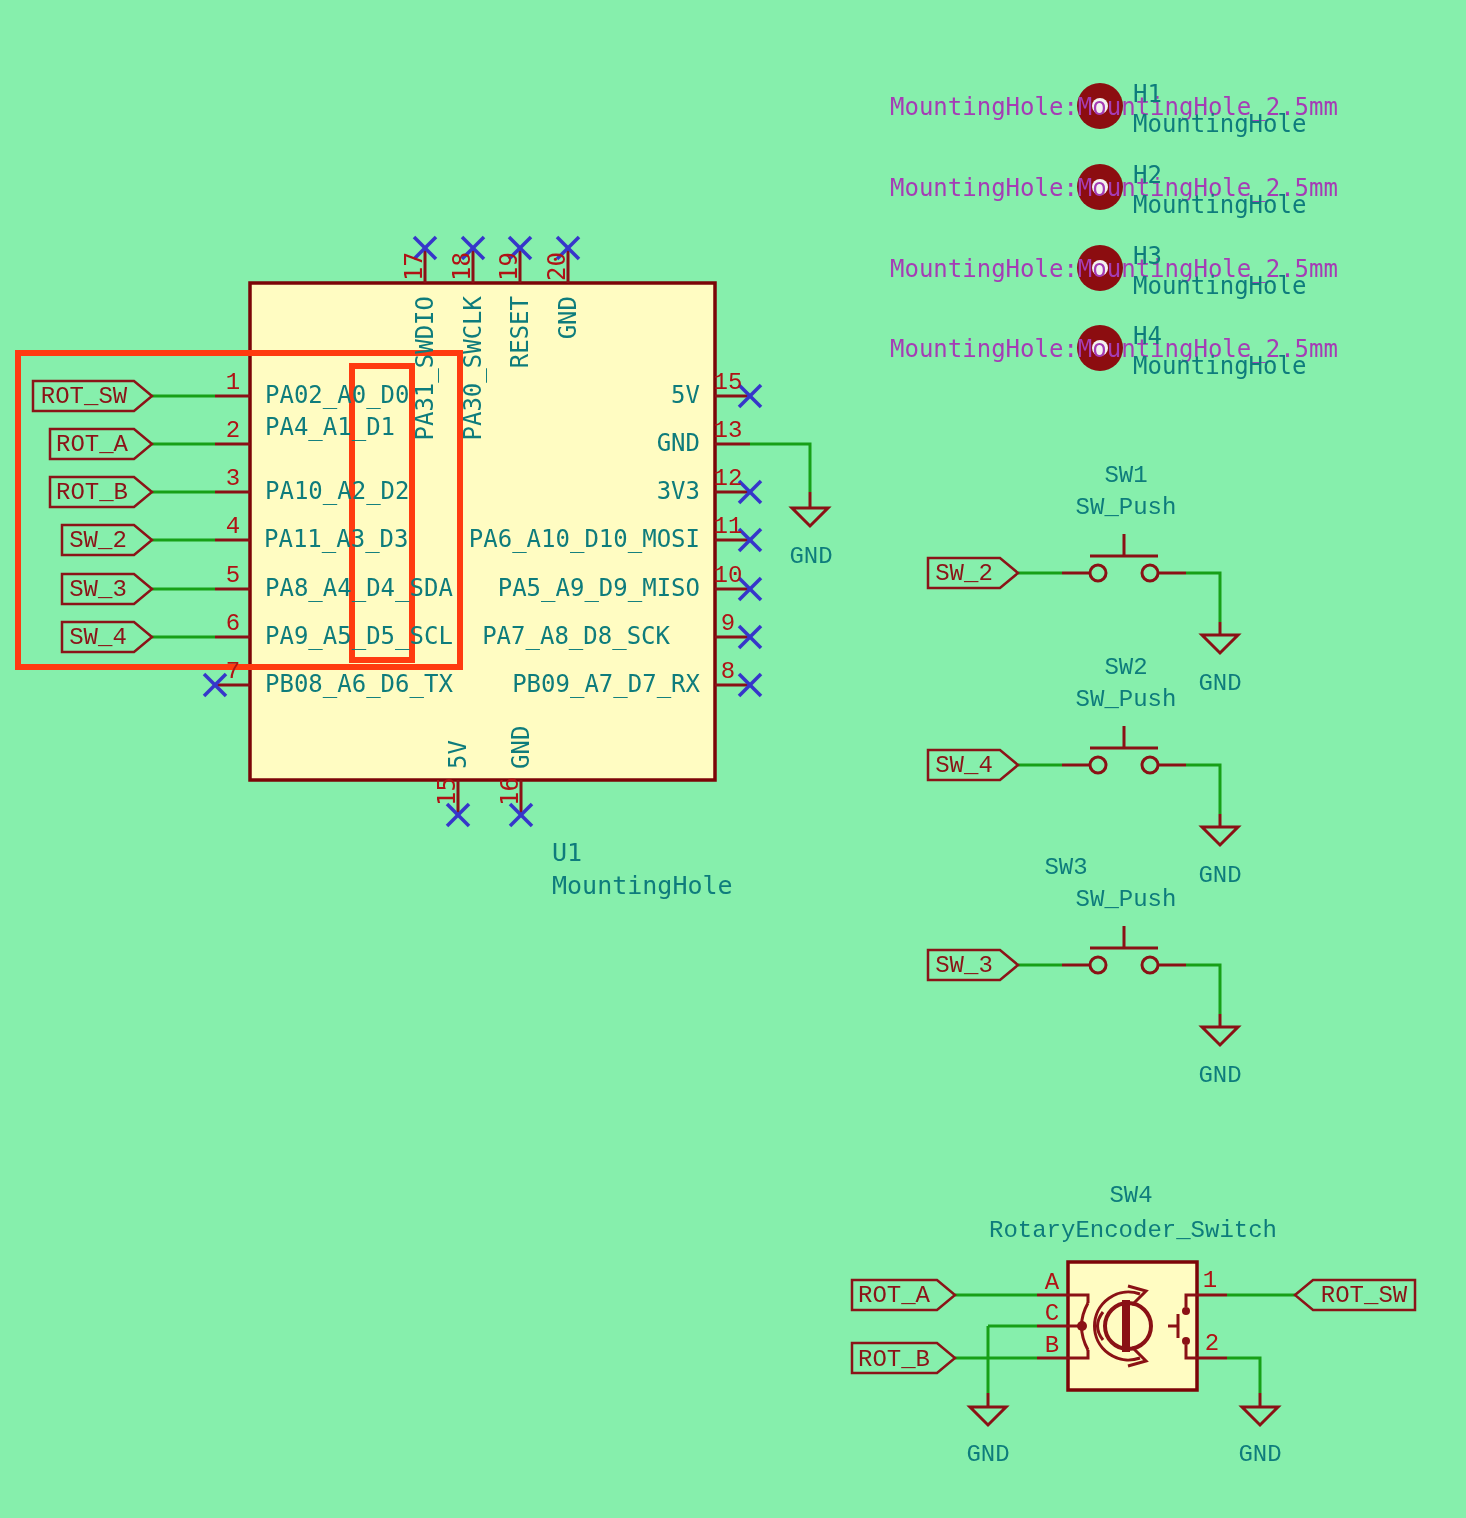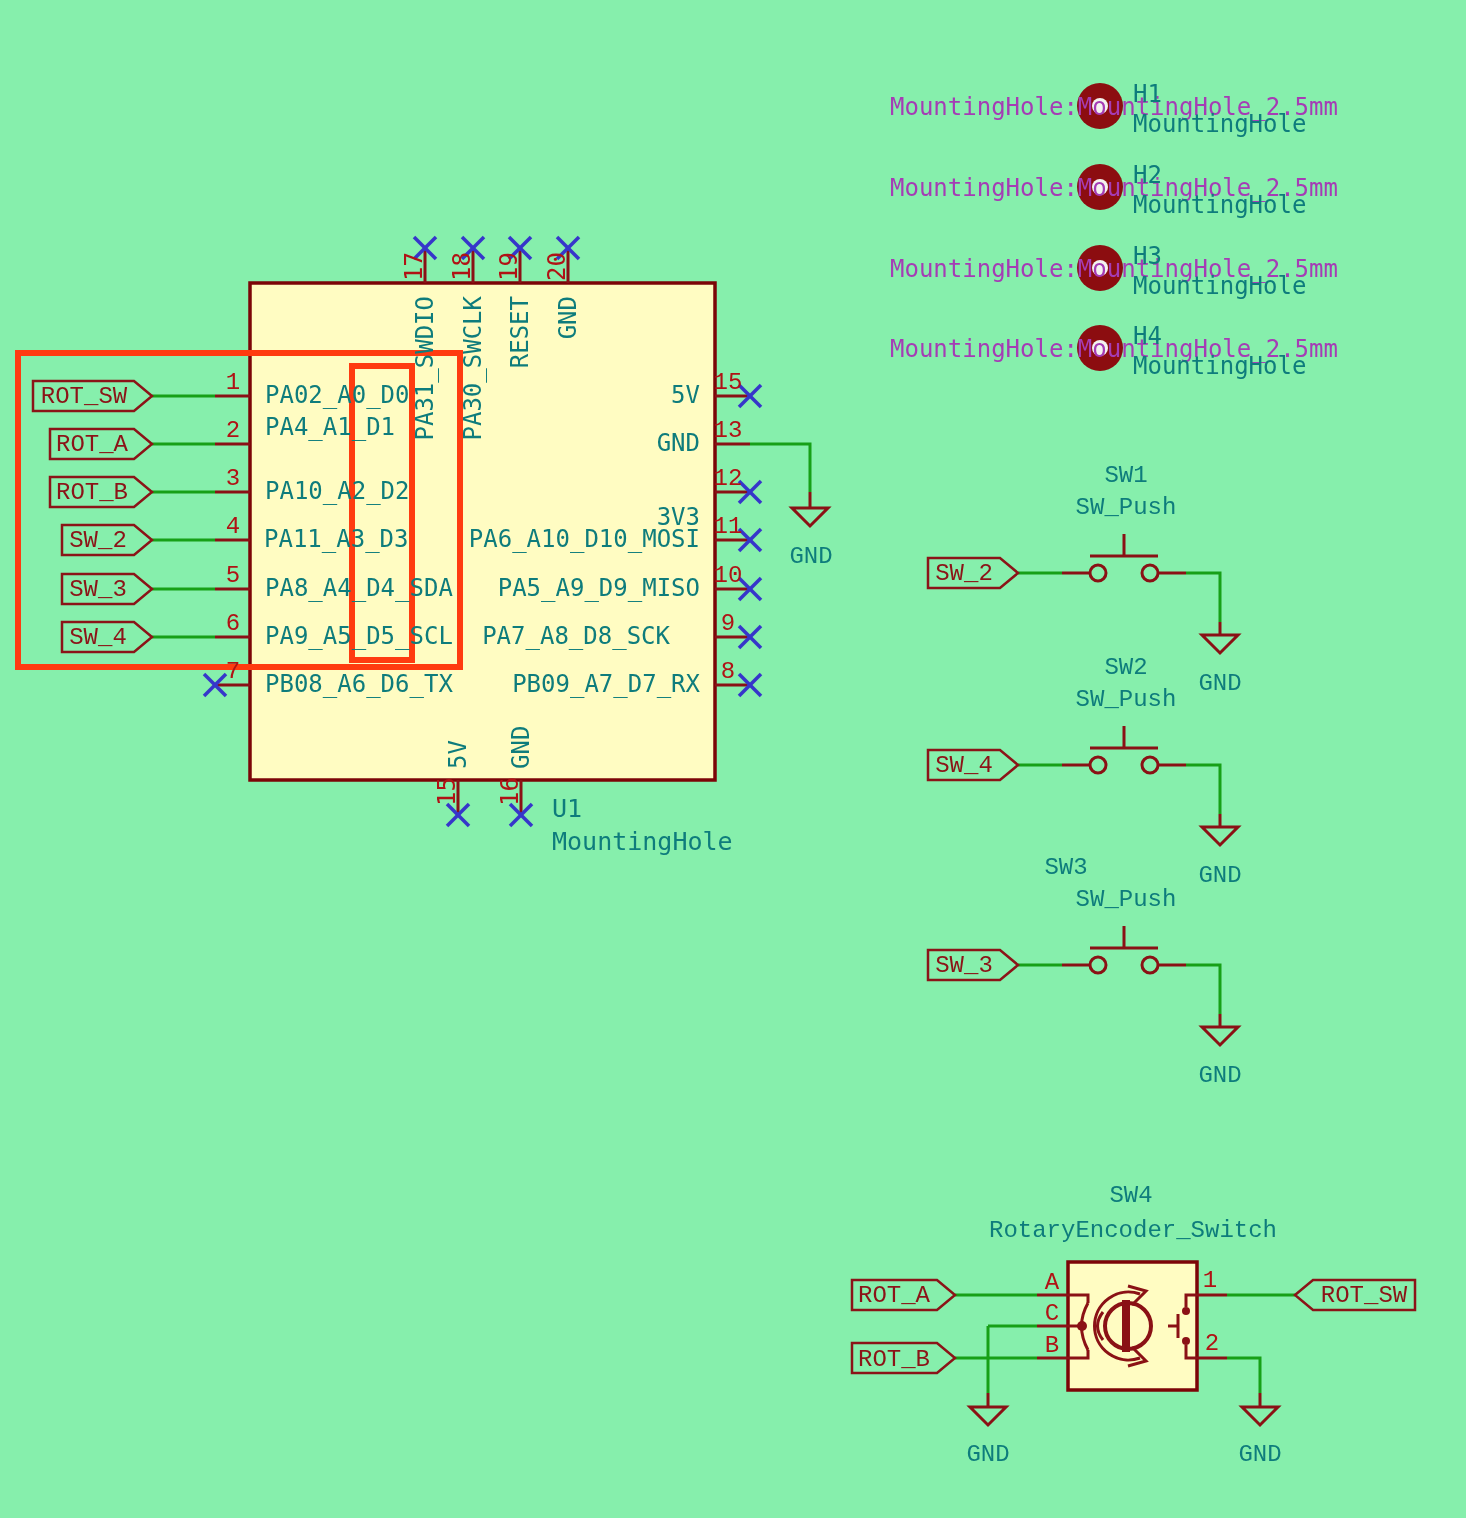--- a/index.html
+++ b/index.html
@@ -7,21 +7,21 @@
           font-family:"DejaVu Sans Mono",monospace;}
   svg.layer{position:absolute;left:0;top:0;}
   .t{position:absolute;font-family:"DejaVu Sans Mono",monospace;font-size:24px;line-height:26px;white-space:pre;}
   .ctr{transform:translate(-50%,-50%);font-family:Liberation Mono, monospace;}
   .vtE{transform-origin:0 0;transform:rotate(-90deg) translateX(-100%);}
   .vtS{transform-origin:0 0;transform:rotate(-90deg);}
   .teal{color:#0E7C7C;}
   .rednum{color:#B01215;}
   .maroon{color:#8B1418;}
   .purple{color:#A53CB5;}
-  .f25{font-size:25px;}
+  .f25{font-size:25px;margin-top:44px;}
 </style>
 </head>
 <body>
 
 <div class="canvas">
 
   <svg class="layer" width="1466" height="1518" viewBox="0 0 1466 1518">
 
     <g>
       <rect x="250" y="283" width="465" height="497" fill="#FFFCC2" stroke="#7C0507" stroke-width="3.5"></rect>
@@ -291,21 +291,21 @@
   <div class="t rednum ctr" style="left:728px;top:383px">15</div>
   <div class="t rednum ctr" style="left:728px;top:431px">13</div>
   <div class="t rednum ctr" style="left:728px;top:479px">12</div>
   <div class="t rednum ctr" style="left:728px;top:527px">11</div>
   <div class="t rednum ctr" style="left:728px;top:576px">10</div>
   <div class="t rednum ctr" style="left:728px;top:624px">9</div>
   <div class="t rednum ctr" style="left:728px;top:672px">8</div>
 
   <div class="t teal" style="right:766px;top:382px">5V</div>
   <div class="t teal" style="right:766px;top:430px">GND</div>
-  <div class="t teal" style="right:766px;top:504px">3V3</div>
+  <div class="t teal" style="right:766px;top:478px">3V3</div>
   <div class="t teal" style="right:766px;top:526px">PA6_A10_D10_MOSI</div>
   <div class="t teal" style="right:766px;top:575px">PA5_A9_D9_MISO</div>
   <div class="t teal" style="right:796px;top:623px">PA7_A8_D8_SCK</div>
   <div class="t teal" style="right:766px;top:671px">PB09_A7_D7_RX</div>
 
   <div class="t rednum vtE" style="left:401px;top:252px">17</div>
   <div class="t rednum vtE" style="left:449px;top:252px">18</div>
   <div class="t rednum vtE" style="left:496px;top:252px">19</div>
   <div class="t rednum vtE" style="left:544px;top:252px">20</div>
 

